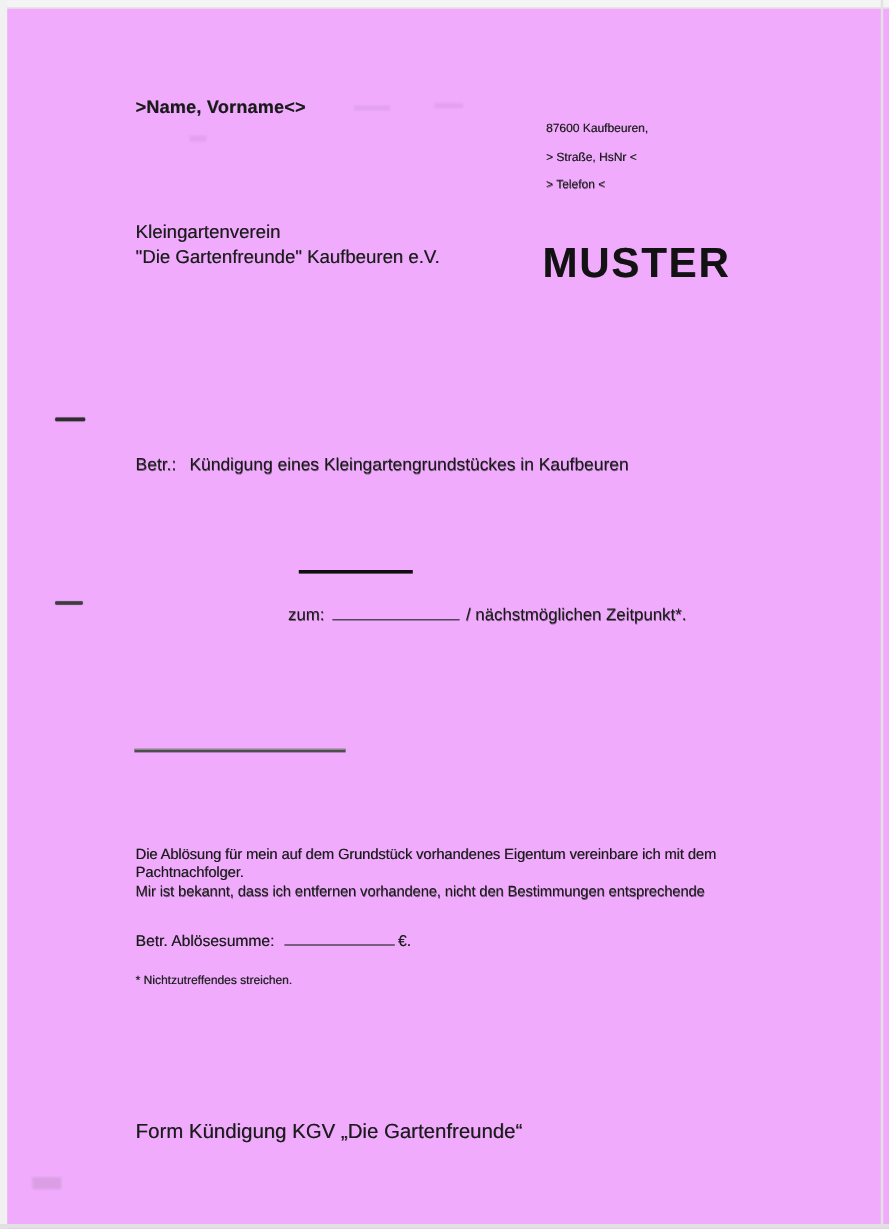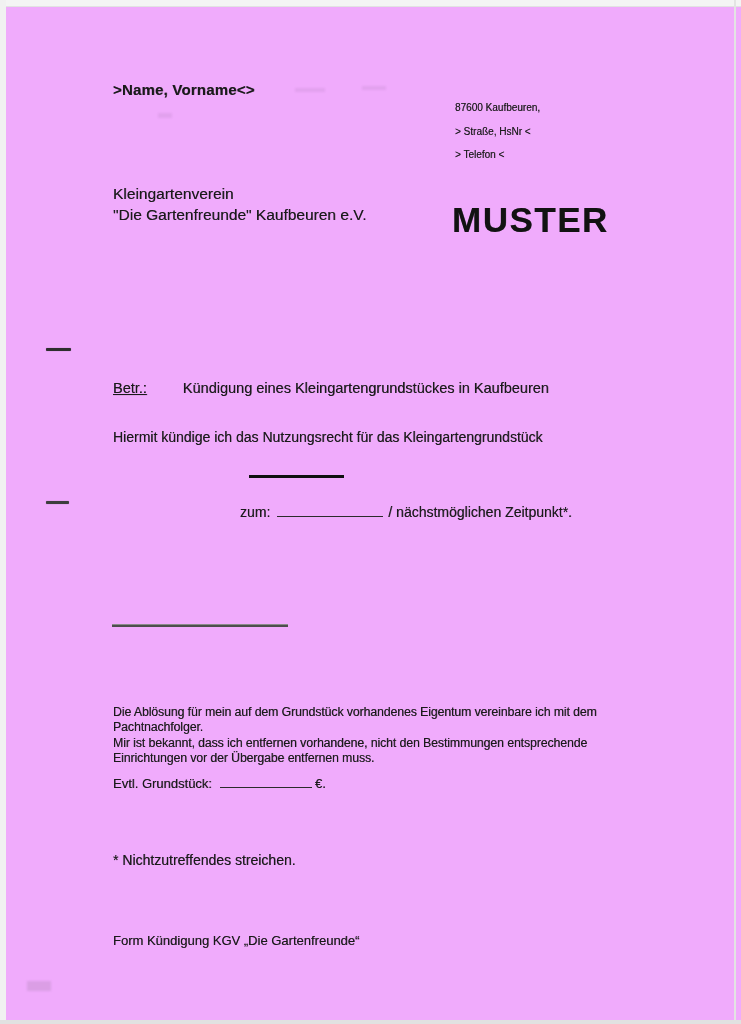--- a/index.html
+++ b/index.html
@@ -26,39 +26,39 @@
   .sender-name { left:113px; top:81px; font-size:15px; font-weight:bold; letter-spacing:0.2px; }
   .sender-contact { left:455px; top:96px; font-size:10px; line-height:23.5px; }
   .recipient { left:113px; top:183px; font-size:15.5px; line-height:21px; }
   .muster { left:452px; top:200px; font-size:35px; font-weight:bold; letter-spacing:1.5px; color:#121212;text-align:right; }
 
   .fold { background:#2e2e2e; border-radius:1px; box-shadow:0 0 1px rgba(0,0,0,0.4); }
   .fold1 { left:46px; top:348px; width:25px; height:3px; }
   .fold2 { left:46px; top:501px; width:23px; height:3px; background:#3d3d3d; }
 
   .subject { left:113px; top:380px; font-size:14.5px; }
-  .subject-label { text-decoration:underline; margin-right:36px;text-align:right; }
+  .subject-label { margin-right:11px;text-align:right; }
 
   .intro { left:113px; top:429px; font-size:14px; }
 
   .plot-line { left:240px; top:457px; font-size:23px; font-weight:bold; letter-spacing:1.5px; }
   .plot-blank { display:inline-block; width:95px; border-bottom:3px solid #0f0f0f; margin-left:9px; }
 
   .zum-line { left:240px; top:504px; font-size:14px; }
   .zum-blank { display:inline-block; width:106px; border-bottom:1.5px solid #2b2b2b; margin:0 5px 0 7px; }
 
   .sig-line { left:112px; top:624px; width:176px; height:2px; background:#4d4d4d; border-top:1px solid #8a8a8a; }
 
   .para { left:113px; top:705px; font-size:12.3px; line-height:15.4px; letter-spacing:-0.1px; }
 
   .severance { left:113px; top:776px; font-size:13px; }
   .severance-blank { display:inline-block; width:92px; border-bottom:1.5px solid #2b2b2b; margin:0 3px 0 8px; }
 
-  .footnote { left:113px; top:852px; font-size:14px; }
-  .form-footer { left:113px; top:933px; font-size:13px; }
+  .footnote { left:113px; top:812px; font-size:10px; }
+  .form-footer { left:113px; top:933px; font-size:17px; }
 </style>
 </head>
 <body>
 
 <div class="page">
 
   <div class="abs edge-top"></div>
   <div class="abs edge-left"></div>
   <div class="abs edge-right"></div>
   <div class="abs edge-bottom"></div>
@@ -82,39 +82,37 @@
 
   <div class="abs muster">MUSTER</div>
 
   <div class="abs fold fold1"></div>
   <div class="abs fold fold2"></div>
 
   <div class="abs subject">
     <span class="subject-label">Betr.:</span><span>Kündigung eines Kleingartengrundstückes in Kaufbeuren</span>
   </div>
 
-  <div class="abs intro">Hiermit kündige ich das Nutzungsrecht für das Kleingartengrundstück</div>
 
   <div class="abs plot-line">
     <span class="plot-blank"></span>
   </div>
 
   <div class="abs zum-line">
     <span>zum:</span><span class="zum-blank"></span><span>/ nächstmöglichen Zeitpunkt*.</span>
   </div>
 
   <div class="abs sig-line"></div>
 
   <div class="abs para">
     <div>Die Ablösung für mein auf dem Grundstück vorhandenes Eigentum vereinbare ich mit dem</div>
     <div>Pachtnachfolger.</div>
     <div>Mir ist bekannt, dass ich entfernen vorhandene, nicht den Bestimmungen entsprechende</div>
-    <div>Einrichtungen vor der Übergabe entfernen muss.</div>
   </div>
 
   <div class="abs severance">
-    <span>Evtl. Grundstück:</span><span class="severance-blank"></span><span>€.</span>
+    <span>Betr. Ablösesumme:</span><span class="severance-blank"></span><span>€.</span>
   </div>
 
   <div class="abs footnote">* Nichtzutreffendes streichen.</div>
   <div class="abs form-footer">Form Kündigung KGV „Die Gartenfreunde“</div>
 
 </div>
 
 </body></html>

